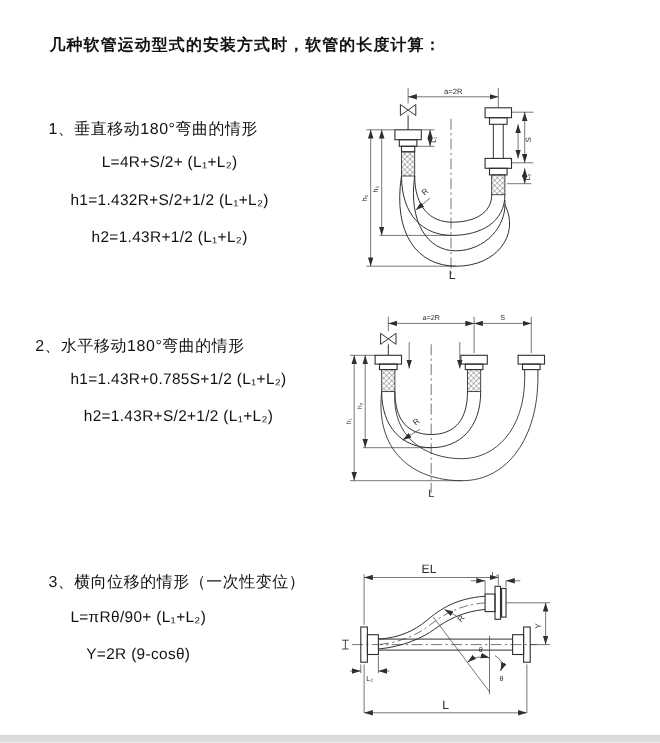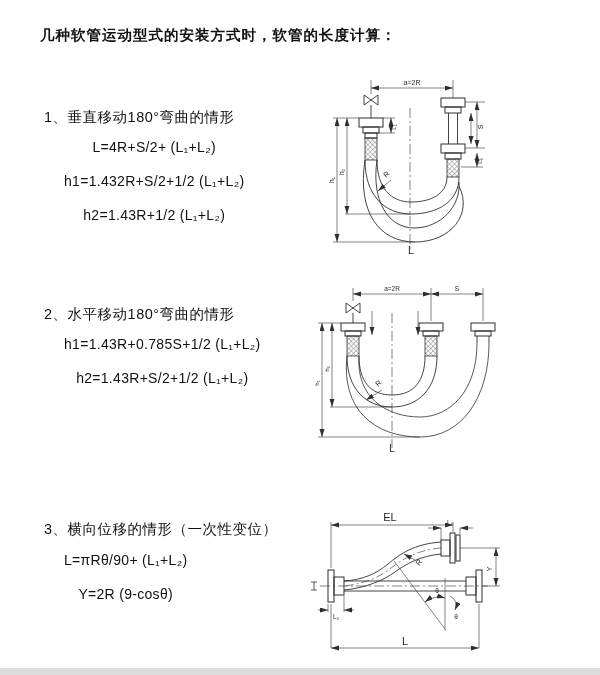--- a/index.html
+++ b/index.html
@@ -2,21 +2,21 @@
 <html><head>
 <meta charset="utf-8">
 <style>
   html,body{margin:0;padding:0;}
   body{
     width:600px;height:675px;position:relative;background:#ffffff;
     font-family:"Liberation Sans","DejaVu Sans",sans-serif;color:#1c1c1c;
     overflow:hidden;
   }
   .title{
-    position:absolute;left:36px;top:22px;margin:4px;
+    position:absolute;left:36px;top:22px;margin:9px;
     font-size:14.5px;font-weight:700;letter-spacing:1px;color:#111;
   }
   .sec-heading{
     position:absolute;font-size:14.5px;font-weight:400;letter-spacing:.5px;color:#111;
   }
   .formulas{position:absolute;font-size:14px;line-height:34px;color:#111;letter-spacing:.3px;text-align:center;}
   .formula{height:34px;white-space:pre;}
   .dsvg{position:absolute;}
   .bottom-strip{
     position:absolute;left:0;top:668px;width:600px;height:7px;background:#dcdcdc;
@@ -28,21 +28,21 @@
 
 <h1 class="title">几种软管运动型式的安装方式时，软管的长度计算：</h1>
 
 <div class="sec-heading" style="left:44px;top:108px">1、垂直移动180°弯曲的情形</div>
 <div class="formulas" style="left:64px;top:130px">
   <div class="formula">L=4R+S/2+ (L₁+L₂)</div>
   <div class="formula">h1=1.432R+S/2+1/2 (L₁+L₂)</div>
   <div class="formula">h2=1.43R+1/2 (L₁+L₂)</div>
 </div>
 
-<div class="sec-heading" style="left:44px;top:305px">2、水平移动180°弯曲的情形</div>
+<div class="sec-heading" style="left:32px;top:305px">2、水平移动180°弯曲的情形</div>
 <div class="formulas" style="left:64px;top:327px">
   <div class="formula">h1=1.43R+0.785S+1/2 (L₁+L₂)</div>
   <div class="formula">h2=1.43R+S/2+1/2 (L₁+L₂)</div>
 </div>
 
 <div class="sec-heading" style="left:44px;top:520px">3、横向位移的情形（一次性变位）</div>
 <div class="formulas" style="left:64px;top:543px">
   <div class="formula">L=πRθ/90+ (L₁+L₂)</div>
   <div class="formula">Y=2R (9-cosθ)</div>
 </div>

